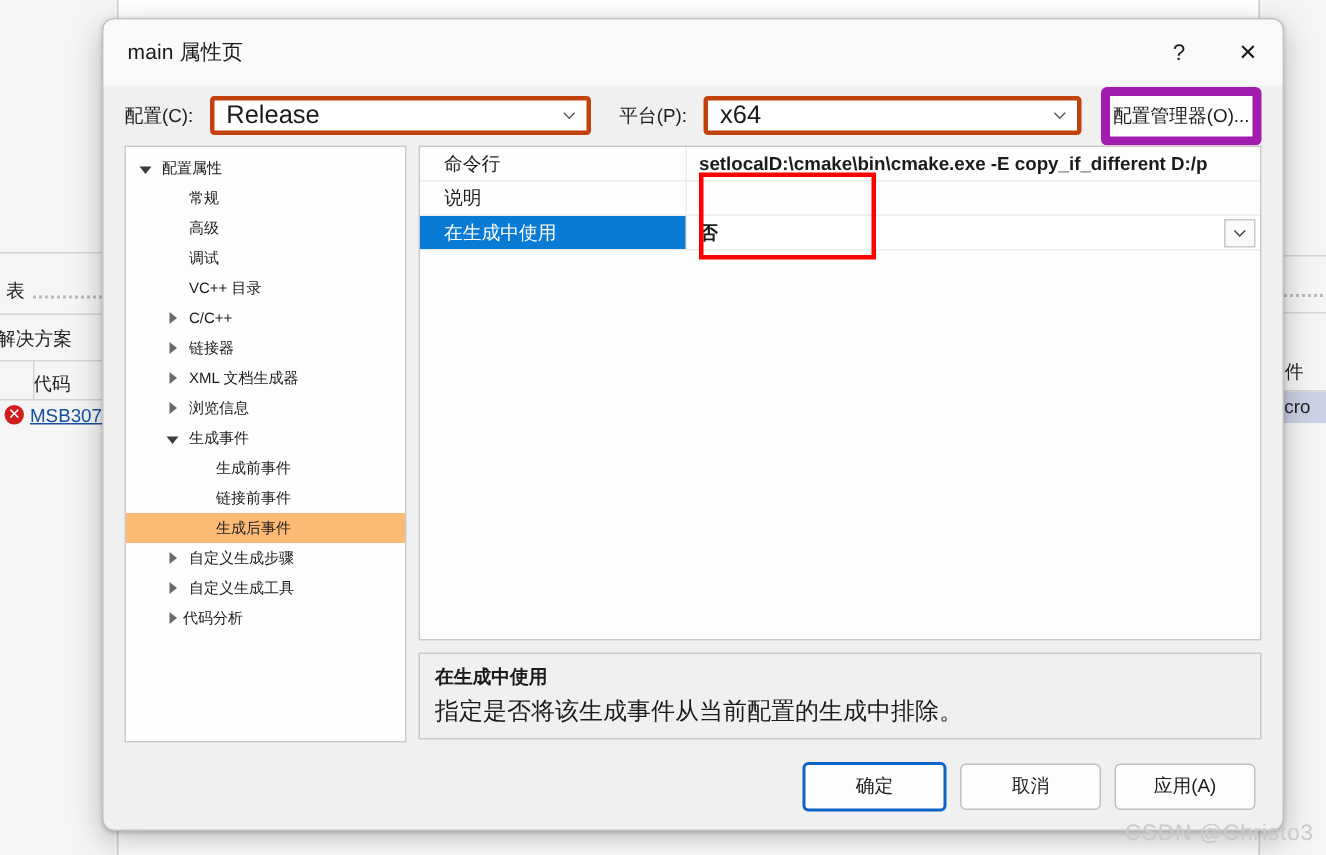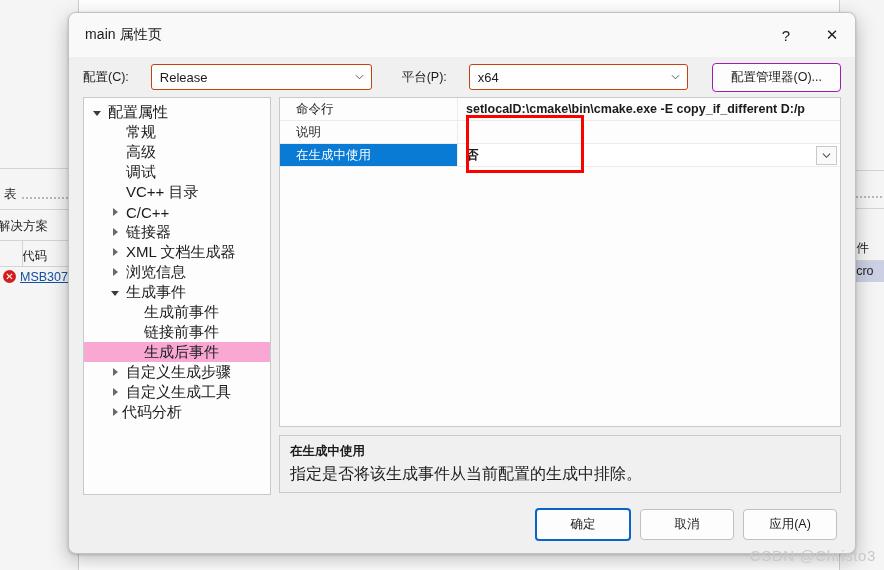--- a/index.html
+++ b/index.html
@@ -87,61 +87,61 @@
   }
   .title-btns { position: absolute; right: 0; top: 0; height: 44px; display: flex; }
   .tbtn {
     width: 46px; height: 44px; display: flex; align-items: center; justify-content: center;
     font-size: 15px; color: #1b1b1b; cursor: default;
   }
 
   
   .configrow {
     flex: 0 0 40px; display: flex; align-items: center;
-    padding: 0 14px; gap: 12px;
+    padding: 0 14px; gap: 1px;
   }
   .lbl { font-size: 12.5px; color: #1b1b1b; white-space: nowrap; }
   .combo {
     position: relative;
     height: 26px; background: #fff;
-    border: 1px solid #c2410c; border-radius: 3px;
+    border: 3px solid #c2410c; border-radius: 3px;
     display: flex; align-items: center;
-    font-size: 13px; color: #1b1b1b;
+    font-size: 17px; color: #1b1b1b;
     padding-left: 8px;
     box-sizing: border-box;
   }
   .combo .chev {
     position: absolute; right: 7px; top: 50%; transform: translateY(-50%);
     width: 9px; height: 9px;
   }
   #cfg-combo { width: 260px; margin-left: 10px; }
   #plat-combo { width: 258px; margin-left: 10px; }
   .cfgmgr-btn {
-    height: 27px; padding: 0 18px; margin-left: 12px;
-    background: #fdfdfd; border: 1px solid #a21caf; border-radius: 4px;
+    height: 27px; padding: 0 2px; margin-left: 12px;
+    background: #fdfdfd; border: 6px solid #a21caf; border-radius: 4px;
     font-size: 12.5px; color: #1b1b1b; display: flex; align-items: center;
     white-space: nowrap;
   }
 
   
   .body {
     flex: 1 1 auto; display: flex; padding: 0 14px; gap: 8px; min-height: 0;
   }
   .tree-panel {
     width: 186px; flex: 0 0 186px;
     background: #fdfdfd; border: 1px solid #c9c9c9;
     overflow: hidden; position: relative;
     padding-top: 4px;
   }
   .tree-item {
     height: 20px; display: flex; align-items: center;
-    font-size: 15px; color: #1b1b1b; white-space: nowrap;
+    font-size: 10px; color: #1b1b1b; white-space: nowrap;
     padding-right: 4px;
   }
-  .tree-item.sel { background: #f9a8d4; }
+  .tree-item.sel { background: #fdba74; }
   .tw { width: 14px; flex: 0 0 14px; display: flex; align-items: center; justify-content: center; }
   .arrow-r {
     width: 0; height: 0;
     border-left: 5px solid #6a6a6a;
     border-top: 4px solid transparent;
     border-bottom: 4px solid transparent;
   }
   .arrow-d {
     width: 0; height: 0;
     border-top: 5px solid #3b3b3b;

